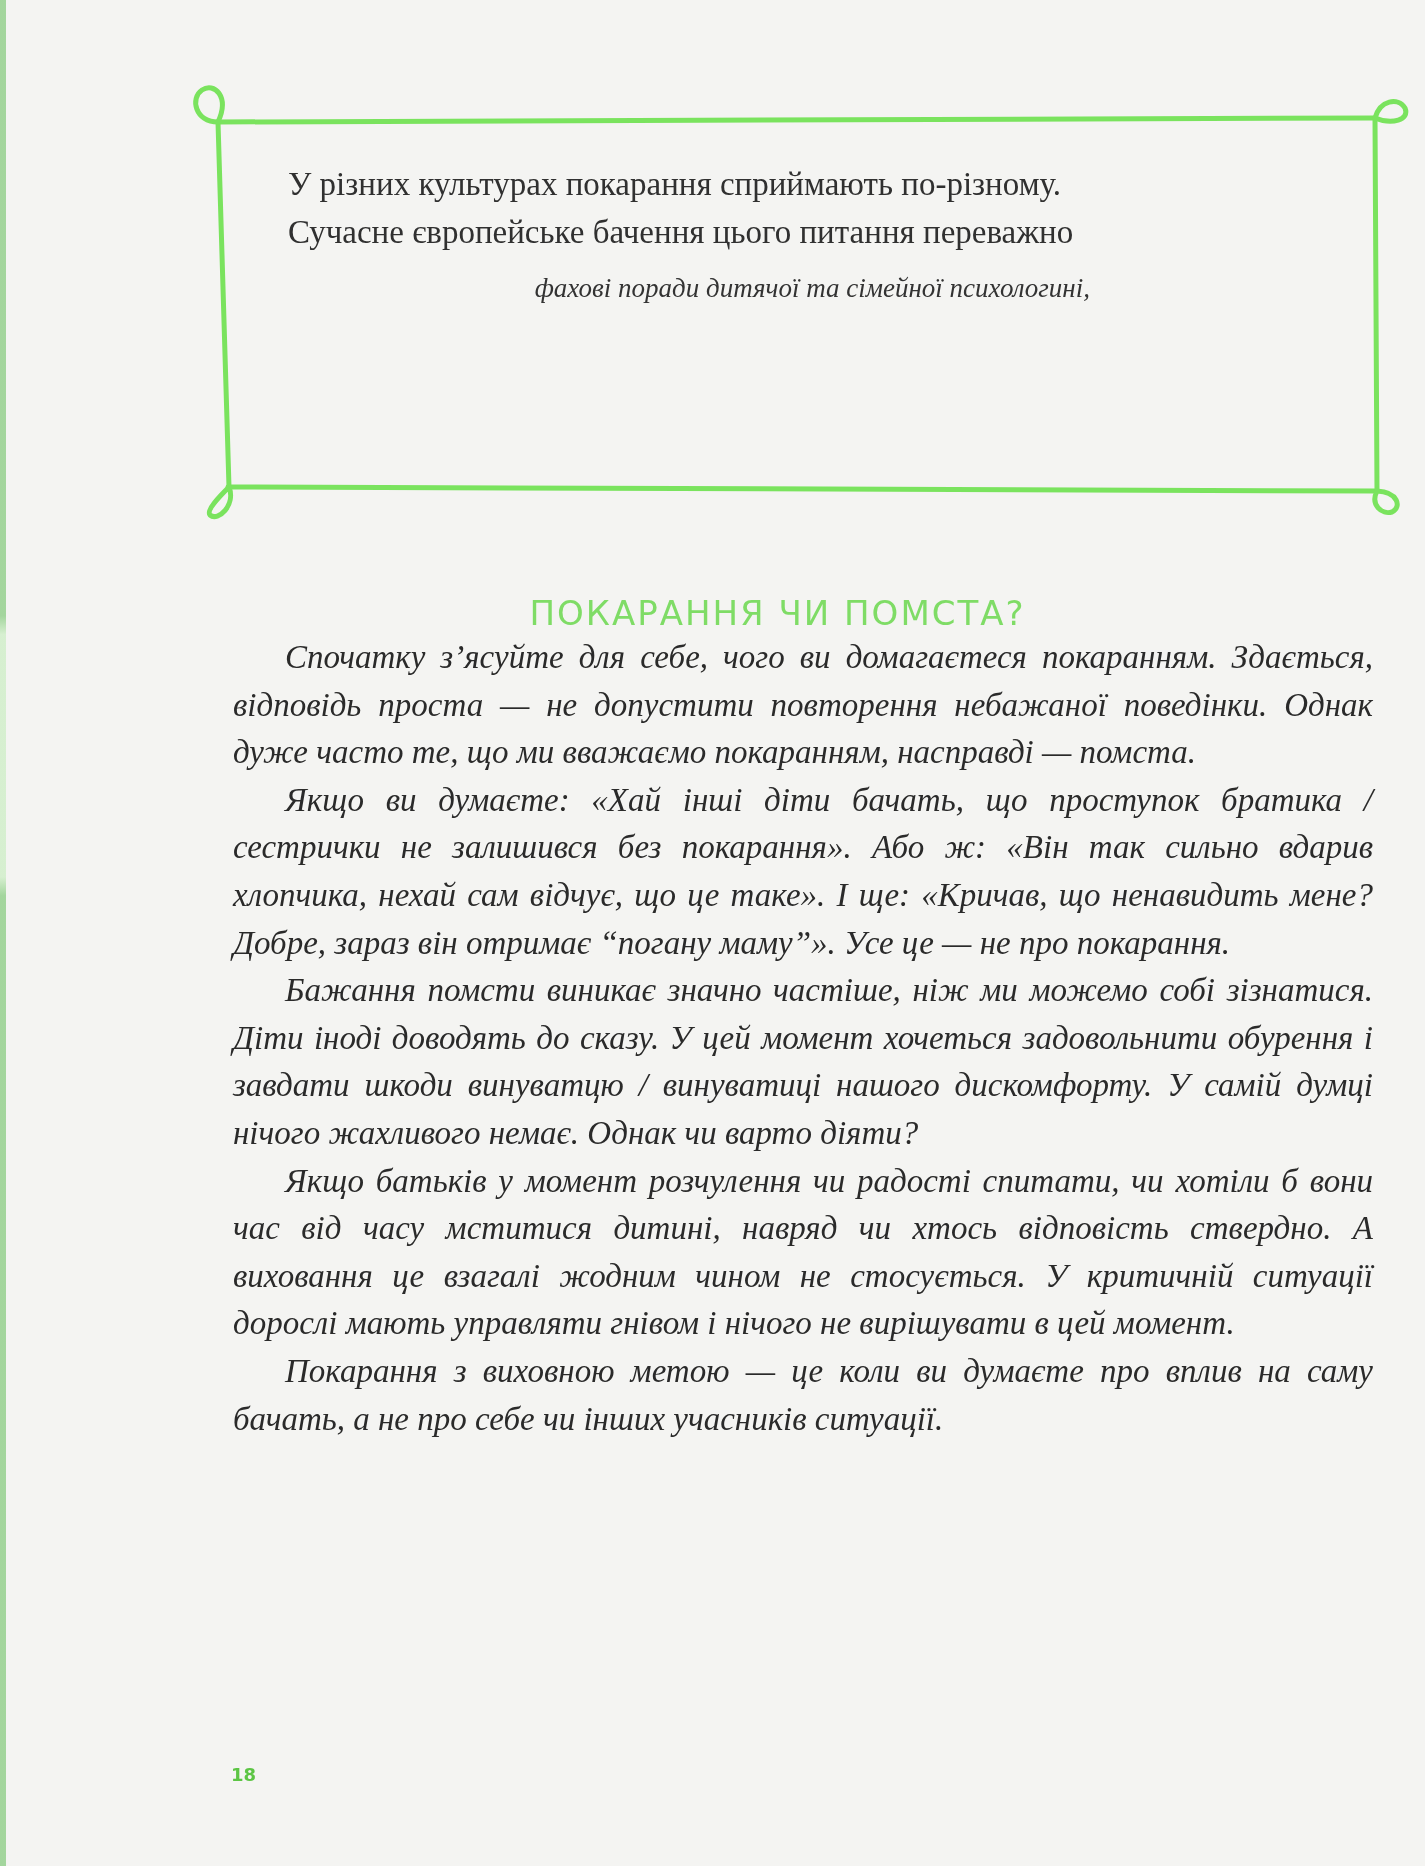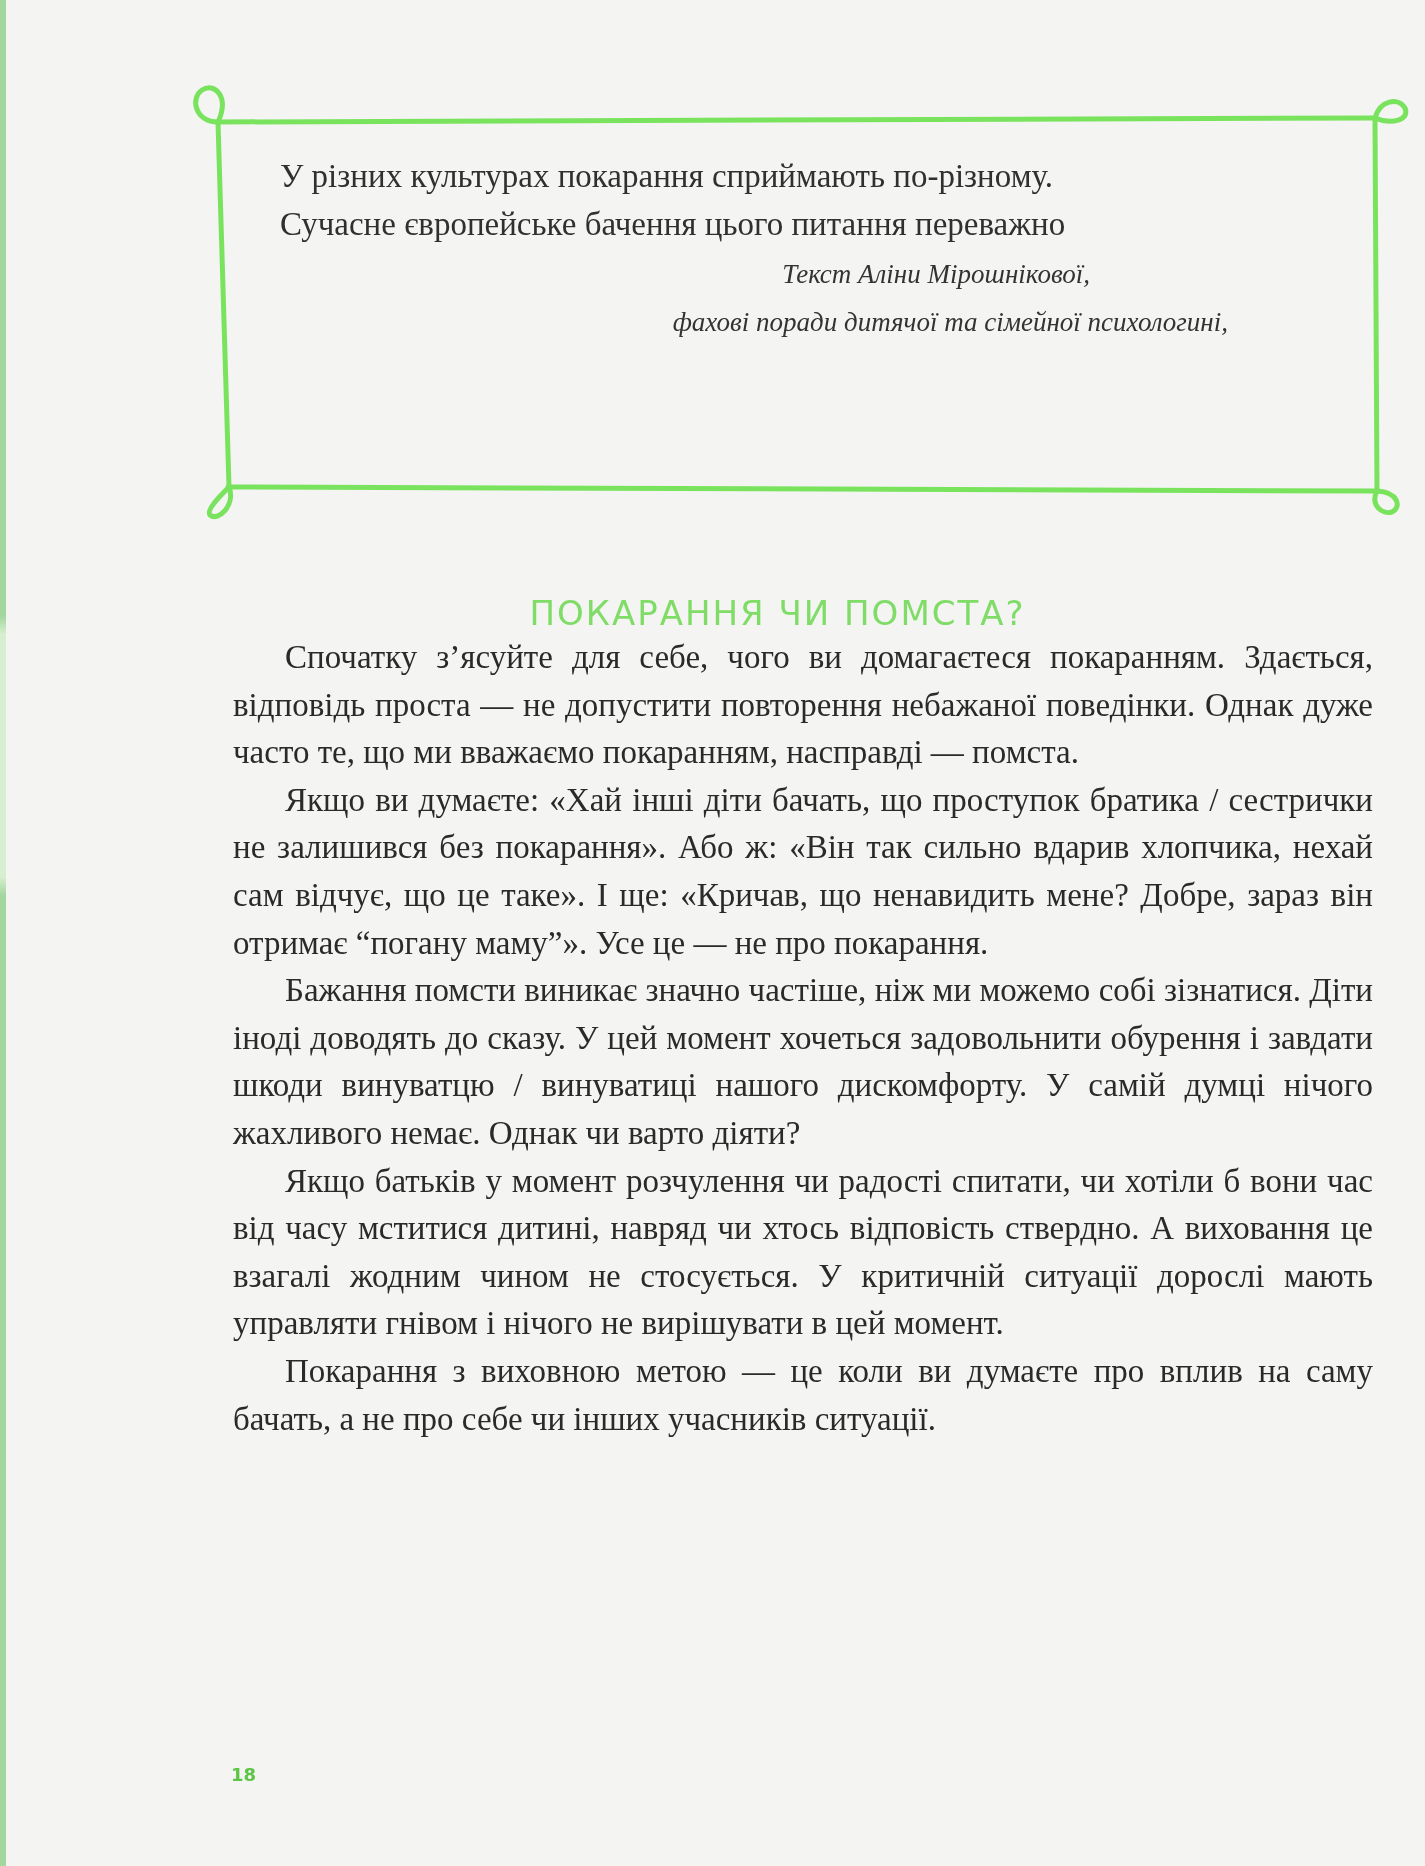--- a/index.html
+++ b/index.html
@@ -36,21 +36,21 @@
       position: absolute;
       left: 280px;
       top: 152px;
       width: 1060px;
     }
     .intro-text {
       font-family: "Liberation Serif", "DejaVu Serif", serif;
       font-size: 33px;
       line-height: 48px;
       color: #303030;
-      margin: 0;
+      margin: 8px;
     }
     .credits {
       margin-top: 2px;
       text-align: right;
       padding-right: 112px;
       font-family: "Liberation Serif", "DejaVu Serif", serif;
       font-style: italic;
       font-size: 27px;
       line-height: 48px;
       color: #333;
@@ -81,20 +81,21 @@
       width: 1140px;
       font-family: "Liberation Serif", "DejaVu Serif", serif;
       font-size: 33px;
       line-height: 47.6px;
       color: #2a2a2a;
       text-align: justify;
     }
     .paragraph {
       margin: 0;
       text-indent: 52px;
+      font-style: italic;
     }
     .page-number {
       position: absolute;
       left: 231px;
       top: 1764px;
       font-family: "DejaVu Sans", "Liberation Sans", sans-serif;
       font-weight: bold;
       font-size: 18px;
       color: #5cc544;
     }
@@ -124,21 +125,20 @@
     <path d="M 1377 491 C 1370 505, 1382 515, 1392 512 C 1402 507, 1398 492, 1377 491"></path>
   </g>
 </svg>
 
 <div class="intro-box">
   <p class="intro-text">
     <span class="credit-line">У різних культурах покарання сприймають по-різному.</span>
     <span class="credit-line">Сучасне європейське бачення цього питання переважно</span>
   </p>
   <div class="credits">
-    <span class="credit-line">Текст Аліни Мірошнікової,</span>
     <span class="credit-line">фахові поради дитячої та сімейної психологині,</span>
   </div>
 </div>
 
 <h2 class="section-title">ПОКАРАННЯ ЧИ ПОМСТА?</h2>
 
 <div class="body-text">
   <p class="paragraph">Спочатку з’ясуйте для себе, чого ви домагаєтеся покаранням. Здається, відповідь проста — не допустити повторення небажаної поведінки. Однак дуже часто те, що ми вважаємо покаранням, насправді — помста.</p>
   <p class="paragraph">Якщо ви думаєте: «Хай інші діти бачать, що проступок братика / сестрички не залишився без покарання». Або ж: «Він так сильно вдарив хлопчика, нехай сам відчує, що це таке». І ще: «Кричав, що ненавидить мене? Добре, зараз він отримає “погану маму”». Усе це — не про покарання.</p>
   <p class="paragraph">Бажання помсти виникає значно частіше, ніж ми можемо собі зізнатися. Діти іноді доводять до сказу. У цей момент хочеться задовольнити обурення і завдати шкоди винуватцю / винуватиці нашого дискомфорту. У самій думці нічого жахливого немає. Однак чи варто діяти?</p>

